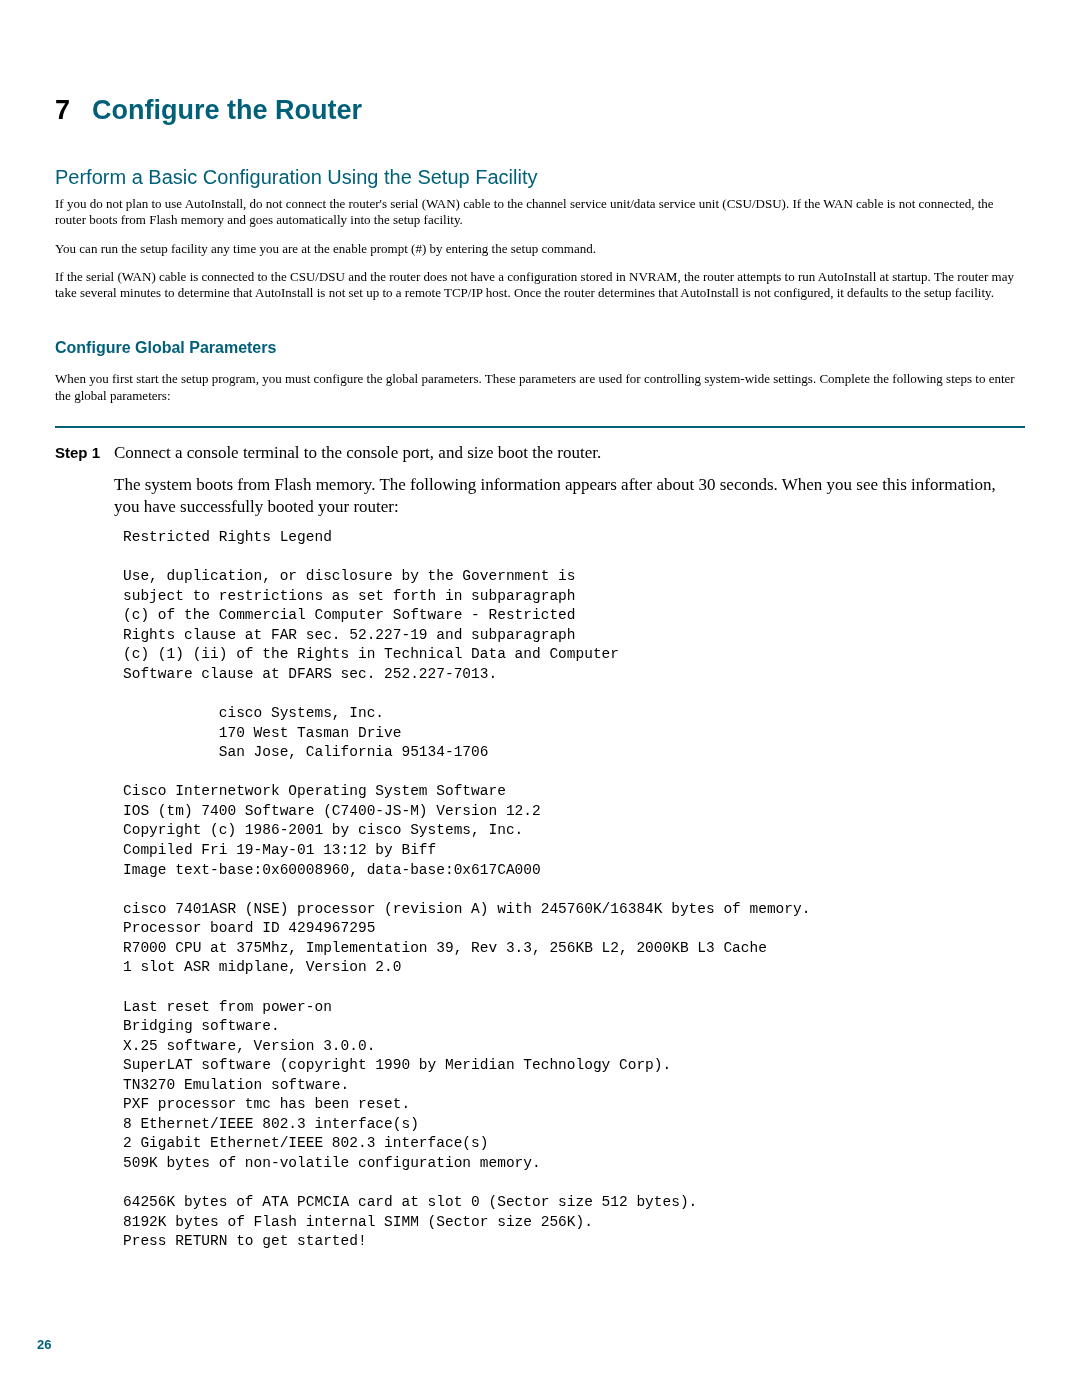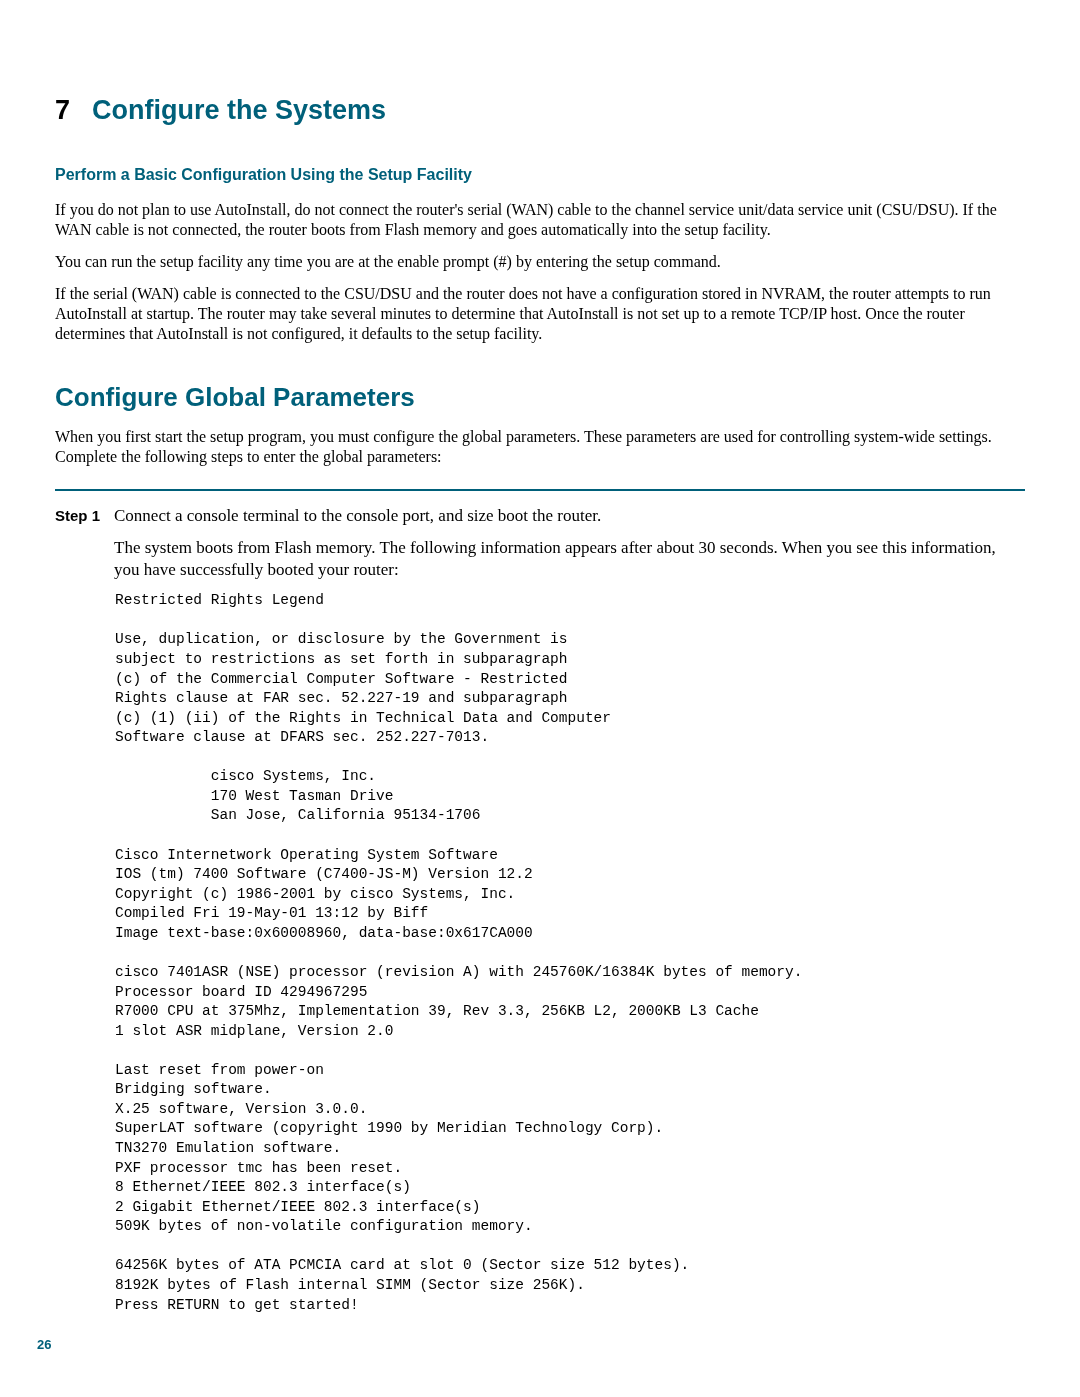--- a/index.html
+++ b/index.html
@@ -29,34 +29,34 @@
     color: #000;
   }
   .chapter-title {
     font-family: Arial, Helvetica, sans-serif;
     font-weight: bold;
     font-size: 27px;
     color: #00607a;
   }
   .section-title {
     font-family: Arial, Helvetica, sans-serif;
-    font-weight: bold;
-    font-size: 16px;
+    font-weight: normal;
+    font-size: 20px;
     color: #00607a;
-    margin: 0 0 16px 0;
+    margin: 0 0 7px 0;
   }
   .body-text {
-    font-size: 16px;
+    font-size: 13px;
     line-height: 1.25;
     margin: 0 0 12px 0;
   }
   .section2-title {
     font-family: Arial, Helvetica, sans-serif;
     font-weight: bold;
-    font-size: 26px;
+    font-size: 16px;
     color: #00607a;
     margin: 38px 0 14px 0;
   }
   .divider {
     border: none;
     border-top: 2px solid #00607a;
     margin: 22px 0 14px 0;
   }
   .step-block {
     display: flex;
@@ -76,40 +76,40 @@
   .step-text {
     font-size: 17px;
     line-height: 1.3;
     margin: 0 0 10px 0;
   }
   .code-block {
     font-family: 'Courier New', Courier, monospace;
     font-size: 14.5px;
     line-height: 1.35;
     white-space: pre;
-    margin: 1px;
+    margin: 9px;
   }
   .page-number {
     position: absolute;
     bottom: 45px;
     left: 37px;
     font-family: Arial, Helvetica, sans-serif;
     font-weight: bold;
     font-size: 13px;
     color: #00607a;
   }
 </style>
 </head>
 <body>
 
 <div class="page">
 
   <div class="chapter-line">
     <span class="chapter-num">7</span>
-    <span class="chapter-title">Configure the Systems</span>
+    <span class="chapter-title">Configure the Router</span>
   </div>
 
   <h2 class="section-title">Perform a Basic Configuration Using the Setup Facility</h2>
   <p class="body-text">If you do not plan to use AutoInstall, do not connect the router's serial (WAN) cable to the channel service unit/data service unit (CSU/DSU). If the WAN cable is not connected, the router boots from Flash memory and goes automatically into the setup facility.</p>
   <p class="body-text">You can run the setup facility any time you are at the enable prompt (#) by entering the setup command.</p>
   <p class="body-text">If the serial (WAN) cable is connected to the CSU/DSU and the router does not have a configuration stored in NVRAM, the router attempts to run AutoInstall at startup. The router may take several minutes to determine that AutoInstall is not set up to a remote TCP/IP host. Once the router determines that AutoInstall is not configured, it defaults to the setup facility.</p>
 
   <h2 class="section2-title">Configure Global Parameters</h2>
   <p class="body-text">When you first start the setup program, you must configure the global parameters. These parameters are used for controlling system-wide settings. Complete the following steps to enter the global parameters:</p>
 

